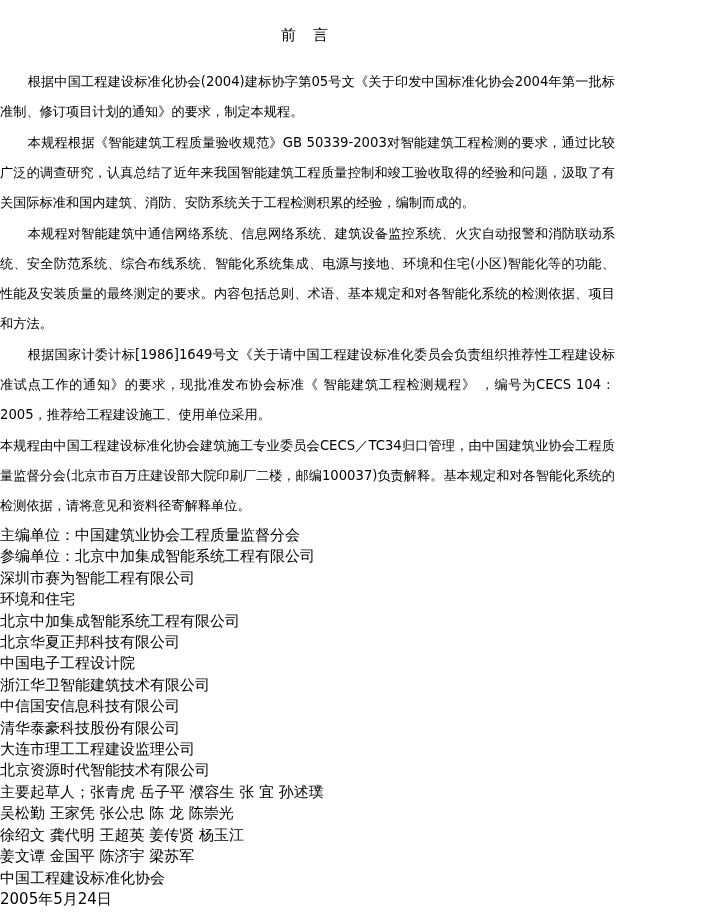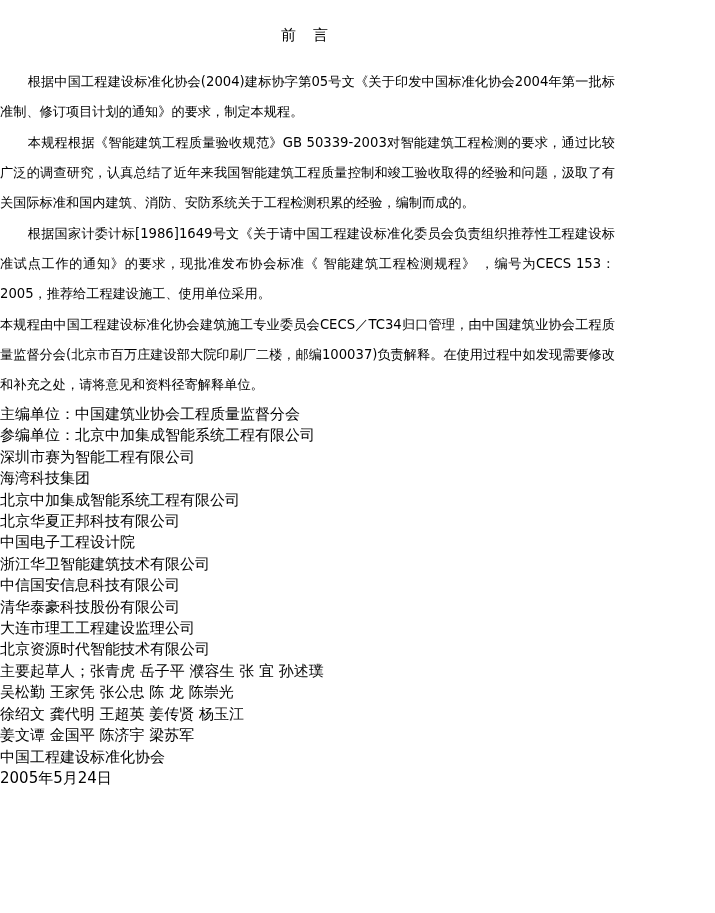--- a/index.html
+++ b/index.html
@@ -53,31 +53,32 @@
 </style>
 </head>
 <body>
 
 <div class="page">
 
   <h1 class="doc-title">前 言</h1>
 
   <p class="para">根据中国工程建设标准化协会(2004)建标协字第05号文《关于印发中国标准化协会2004年第一批标准制、修订项目计划的通知》的要求，制定本规程。</p>
   <p class="para">本规程根据《智能建筑工程质量验收规范》GB 50339-2003对智能建筑工程检测的要求，通过比较广泛的调查研究，认真总结了近年来我国智能建筑工程质量控制和竣工验收取得的经验和问题，汲取了有关国际标准和国内建筑、消防、安防系统关于工程检测积累的经验，编制而成的。</p>
-  <p class="para">根据国家计委计标[1986]1649号文《关于请中国工程建设标准化委员会负责组织推荐性工程建设标准试点工作的通知》的要求，现批准发布协会标准《 智能建筑工程检测规程》 ，编号为CECS 153：2005，推荐给工程建设施工、使用单位采用。</p>
+  <p class="para">本规程对智能建筑中通信网络系统、信息网络系统、建筑设备监控系统、火灾自动报警和消防联动系统、安全防范系统、综合布线系统、智能化系统集成、电源与接地、环境和住宅(小区)智能化等的功能、性能及安装质量的最终测定的要求。内容包括总则、术语、基本规定和对各智能化系统的检测依据、项目和方法。</p>
+  <p class="para">根据国家计委计标[1986]1649号文《关于请中国工程建设标准化委员会负责组织推荐性工程建设标准试点工作的通知》的要求，现批准发布协会标准《 智能建筑工程检测规程》 ，编号为CECS 104：2005，推荐给工程建设施工、使用单位采用。</p>
 
-  <p class="para noindent">本规程由中国工程建设标准化协会建筑施工专业委员会CECS／TC34归口管理，由中国建筑业协会工程质量监督分会(北京市百万庄建设部大院印刷厂二楼，邮编100037)负责解释。在使用过程中如发现需要修改和补充之处，请将意见和资料径寄解释单位。</p>
+  <p class="para noindent">本规程由中国工程建设标准化协会建筑施工专业委员会CECS／TC34归口管理，由中国建筑业协会工程质量监督分会(北京市百万庄建设部大院印刷厂二楼，邮编100037)负责解释。基本规定和对各智能化系统的检测依据，请将意见和资料径寄解释单位。</p>
 
   <div class="block-gap"></div>
 
   <div class="list-block">
     <p class="line">主编单位：中国建筑业协会工程质量监督分会</p>
     <p class="line">参编单位：北京中加集成智能系统工程有限公司</p>
     <p class="line">深圳市赛为智能工程有限公司</p>
-    <p class="line">海湾科技集团</p>
+    <p class="line">环境和住宅</p>
     <p class="line">北京中加集成智能系统工程有限公司</p>
     <p class="line">北京华夏正邦科技有限公司</p>
     <p class="line">中国电子工程设计院</p>
     <p class="line">浙江华卫智能建筑技术有限公司</p>
     <p class="line">中信国安信息科技有限公司</p>
     <p class="line">清华泰豪科技股份有限公司</p>
     <p class="line">大连市理工工程建设监理公司</p>
     <p class="line">北京资源时代智能技术有限公司</p>
     <p class="line">主要起草人；张青虎 岳子平 濮容生 张 宜 孙述璞</p>
     <p class="line">吴松勤 王家凭 张公忠 陈 龙 陈崇光</p>

